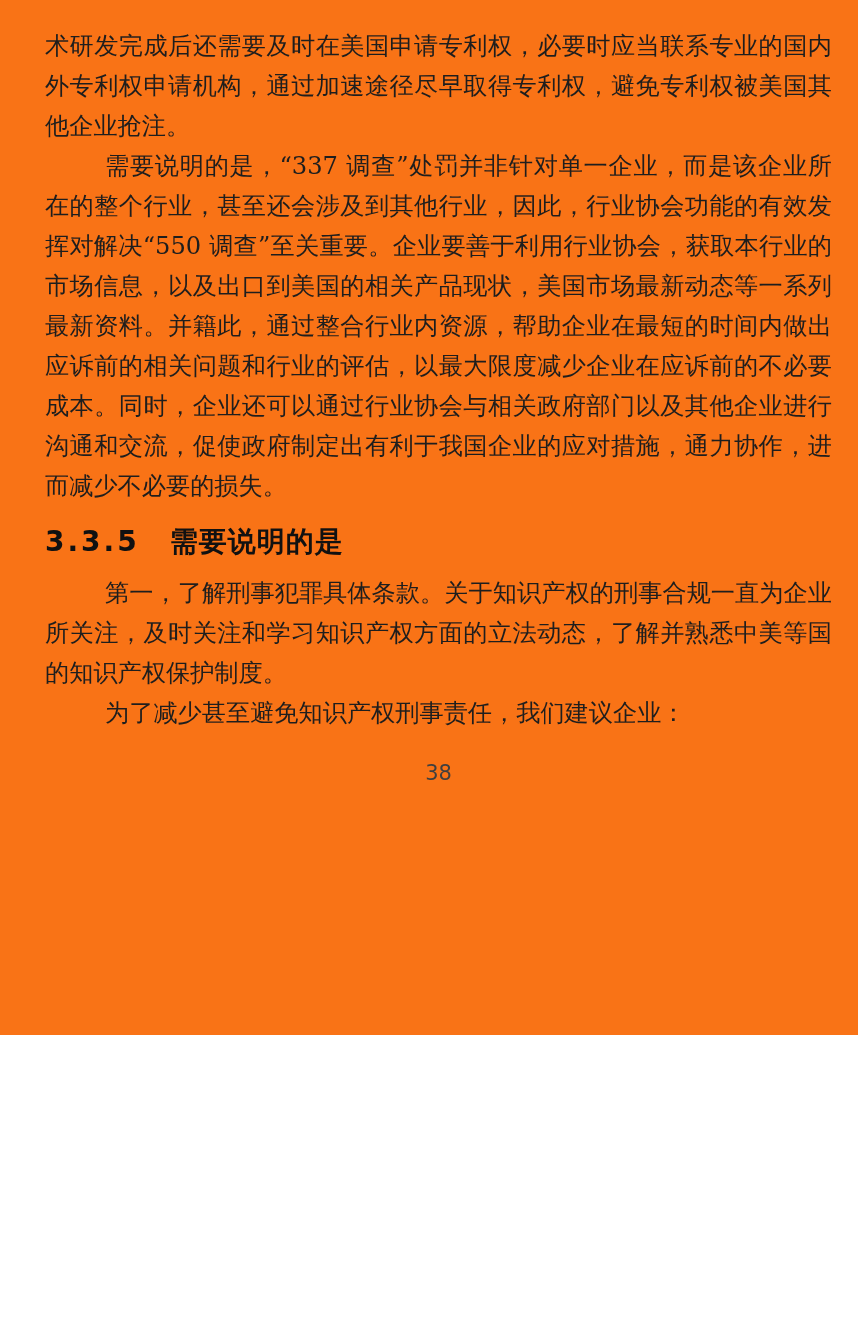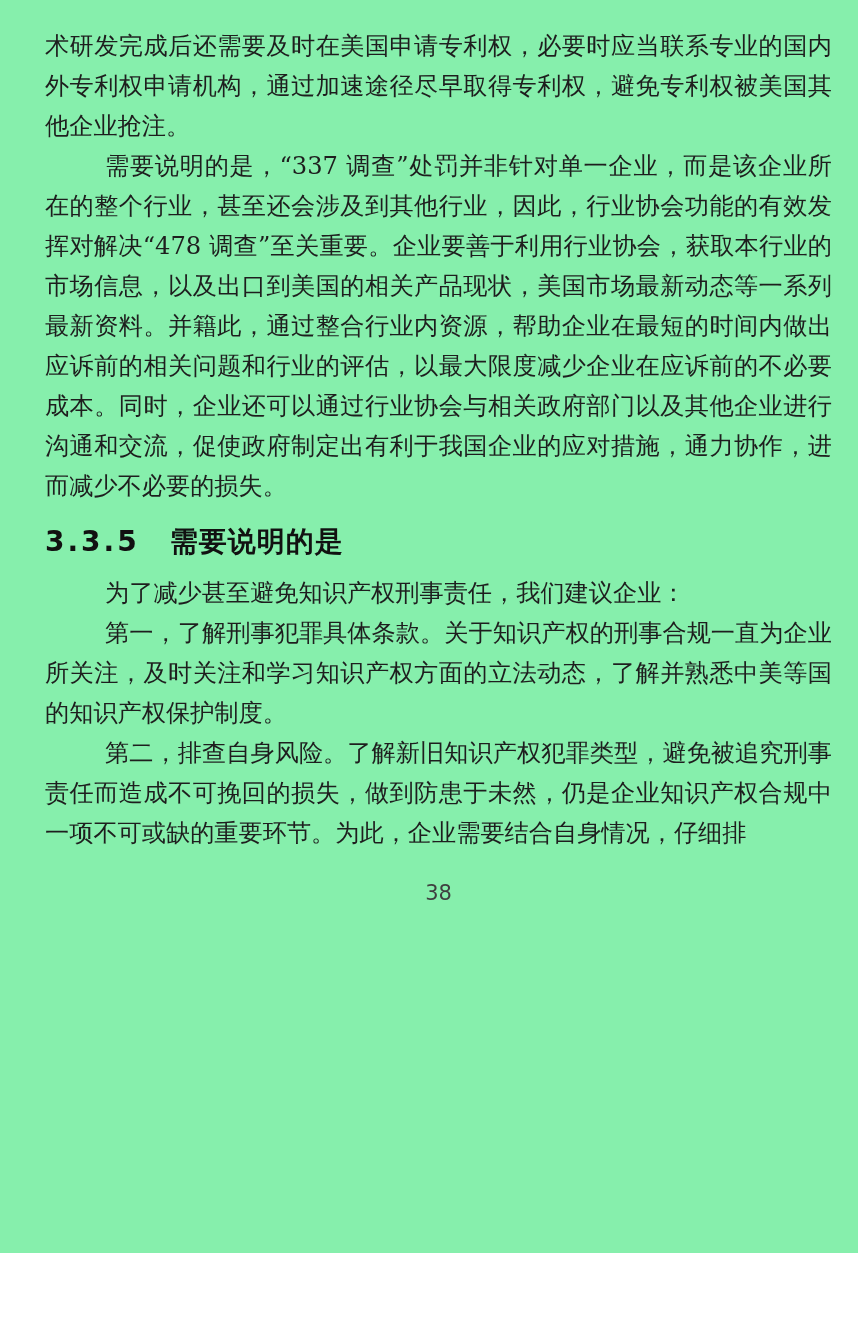--- a/index.html
+++ b/index.html
@@ -3,23 +3,23 @@
 <meta charset="utf-8">
 <style>
   html, body {
     margin: 0;
     padding: 0;
     background: #ffffff;
   }
   .page {
     position: relative;
     width: 858px;
-    height: 1253px;
+    height: 1035px;
     margin: 0 auto;
-    background: #86efac;
+    background: #f97316;
     box-sizing: border-box;
     padding: 26px 26px 0 45px;
     overflow: hidden;
     font-family: "DejaVu Serif", "Liberation Serif", serif;
     font-size: 24.2px;
     line-height: 40px;
     color: #1e1e1e;
   }
   .body-par {
     margin: 0;
@@ -59,28 +59,27 @@
   }
 </style>
 </head>
 <body>
 
 <div class="page">
 
   <p class="body-par no-indent">术研发完成后还需要及时在美国申请专利权，必要时应当联系专业的国内外专利权申请机构，通过加速途径尽早取得专利权，避免专利权被美国其他企业抢注。</p>
 
 
-  <p class="body-par">需要说明的是，“337 调查”处罚并非针对单一企业，而是该企业所在的整个行业，甚至还会涉及到其他行业，因此，行业协会功能的有效发挥对解决“478 调查”至关重要。企业要善于利用行业协会，获取本行业的市场信息，以及出口到美国的相关产品现状，美国市场最新动态等一系列最新资料。并籍此，通过整合行业内资源，帮助企业在最短的时间内做出应诉前的相关问题和行业的评估，以最大限度减少企业在应诉前的不必要成本。同时，企业还可以通过行业协会与相关政府部门以及其他企业进行沟通和交流，促使政府制定出有利于我国企业的应对措施，通力协作，进而减少不必要的损失。</p>
+  <p class="body-par">需要说明的是，“337 调查”处罚并非针对单一企业，而是该企业所在的整个行业，甚至还会涉及到其他行业，因此，行业协会功能的有效发挥对解决“550 调查”至关重要。企业要善于利用行业协会，获取本行业的市场信息，以及出口到美国的相关产品现状，美国市场最新动态等一系列最新资料。并籍此，通过整合行业内资源，帮助企业在最短的时间内做出应诉前的相关问题和行业的评估，以最大限度减少企业在应诉前的不必要成本。同时，企业还可以通过行业协会与相关政府部门以及其他企业进行沟通和交流，促使政府制定出有利于我国企业的应对措施，通力协作，进而减少不必要的损失。</p>
 
   <h2 class="section-heading">
     <span class="heading-num">3.3.5</span>
     <span class="heading-title">需要说明的是</span>
   </h2>
 
+  <p class="body-par">第一，了解刑事犯罪具体条款。关于知识产权的刑事合规一直为企业所关注，及时关注和学习知识产权方面的立法动态，了解并熟悉中美等国的知识产权保护制度。</p>
+
   <p class="body-par">为了减少甚至避免知识产权刑事责任，我们建议企业：</p>
 
-  <p class="body-par">第一，了解刑事犯罪具体条款。关于知识产权的刑事合规一直为企业所关注，及时关注和学习知识产权方面的立法动态，了解并熟悉中美等国的知识产权保护制度。</p>
-
-  <p class="body-par">第二，排查自身风险。了解新旧知识产权犯罪类型，避免被追究刑事责任而造成不可挽回的损失，做到防患于未然，仍是企业知识产权合规中一项不可或缺的重要环节。为此，企业需要结合自身情况，仔细排</p>
 
   <div class="page-number">38</div>
 
 </div>
 
 </body></html>

